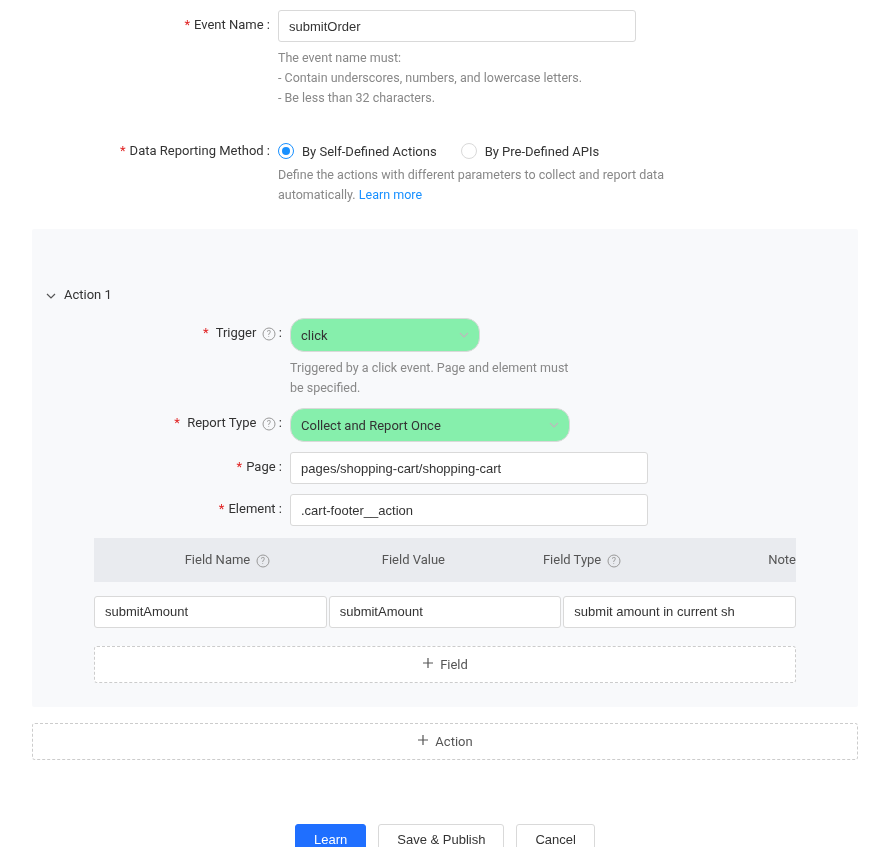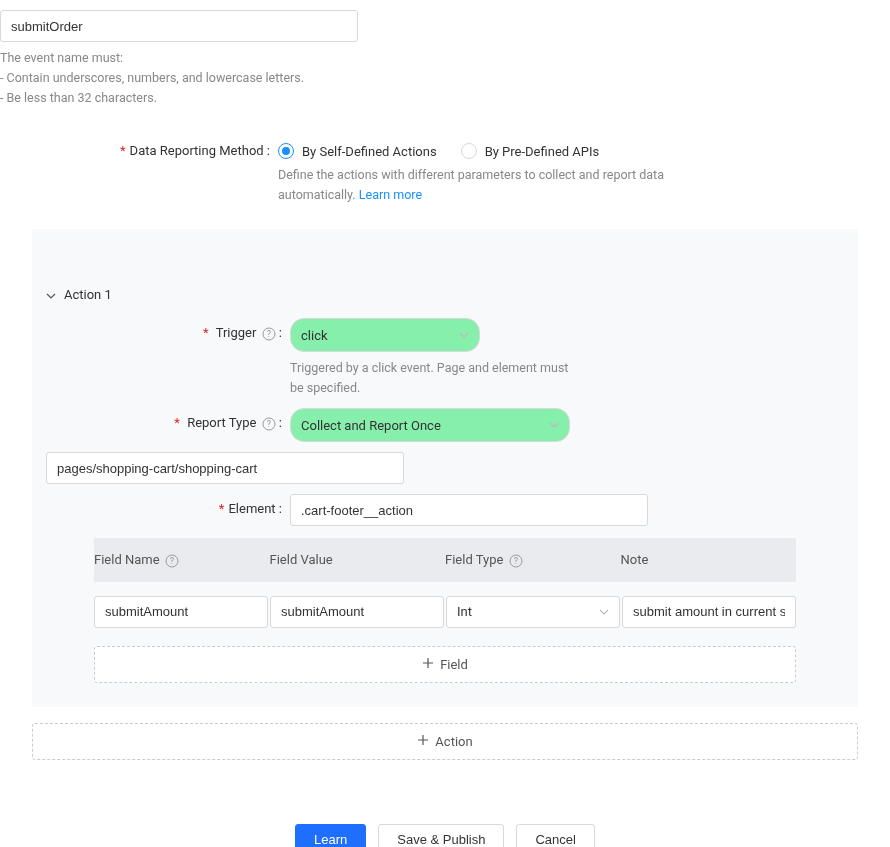--- a/index.html
+++ b/index.html
@@ -143,21 +143,21 @@
       margin: 12px 48px 0 48px;
     }
     .field-header {
       display: flex;
       background: #e9ebef;
       padding: 14px 0;
       color: #555;
     }
     .field-col {
       flex: 1;
-      text-align: left;
+      text-align: right;
       font-size: 13px;
     }
     .field-row {
       display: flex;
       gap: 2px;
       padding: 14px 0;
     }
     .field-cell {
       flex: 1;
     }
@@ -210,20 +210,21 @@
       background: #1f6fff;
       border-color: #1f6fff;
       color: #fff;
     }
     .section-spacer { height: 20px; }
   </style>
 </head>
 <body>
 
 <div class="form-row">
+  <div class="form-label required">Event Name :</div>
   <div class="form-control">
     <input type="text" class="text-input" value="submitOrder" style="">
     <div class="help-text">
       <div>The event name must:</div>
       <div>- Contain underscores, numbers, and lowercase letters.</div>
       <div>- Be less than 32 characters.</div>
     </div>
   </div>
 </div>
 
@@ -301,20 +302,21 @@
         <span class="chevron-down">
           <svg viewBox="0 0 10 6" fill="none">
               <path d="M1 1l4 4 4-4" stroke="#bbb" stroke-width="1.2"></path>
             </svg>
         </span>
       </div>
     </div>
   </div>
 
   <div class="action-form-row">
+    <div class="action-label required">Page :</div>
     <div class="form-control">
       <input type="text" class="text-input" style="width: 358px;" value="pages/shopping-cart/shopping-cart">
     </div>
   </div>
 
   <div class="action-form-row">
     <div class="action-label required">Element :</div>
     <div class="form-control">
       <input type="text" class="text-input" style="width: 358px;" value=".cart-footer__action">
     </div>
@@ -344,30 +346,20 @@
       <div class="field-col">Note</div>
     </div>
     <div class="field-row">
       <div class="field-cell">
         <input type="text" class="field-input" value="submitAmount" style="">
       </div>
       <div class="field-cell">
         <input type="text" class="field-input" value="submitAmount" style="">
       </div>
       <div class="field-cell">
-        <div class="select-input field-input" style="padding-top:0;padding-bottom:0;">
-          <span>Int</span>
-          <span class="chevron-down">
-            <svg viewBox="0 0 10 6" fill="none">
-                <path d="M1 1l4 4 4-4" stroke="#bbb" stroke-width="1.2"></path>
-              </svg>
-          </span>
-        </div>
-      </div>
-      <div class="field-cell">
         <input type="text" class="field-input" value="submit amount in current sh" style="">
       </div>
     </div>
   </div>
 
   <div class="add-btn add-field-btn">
     <span class="plus-icon">
       <svg viewBox="0 0 12 12">
           <path d="M6 1v10M1 6h10" stroke="#555" stroke-width="1.2"></path>
         </svg>

